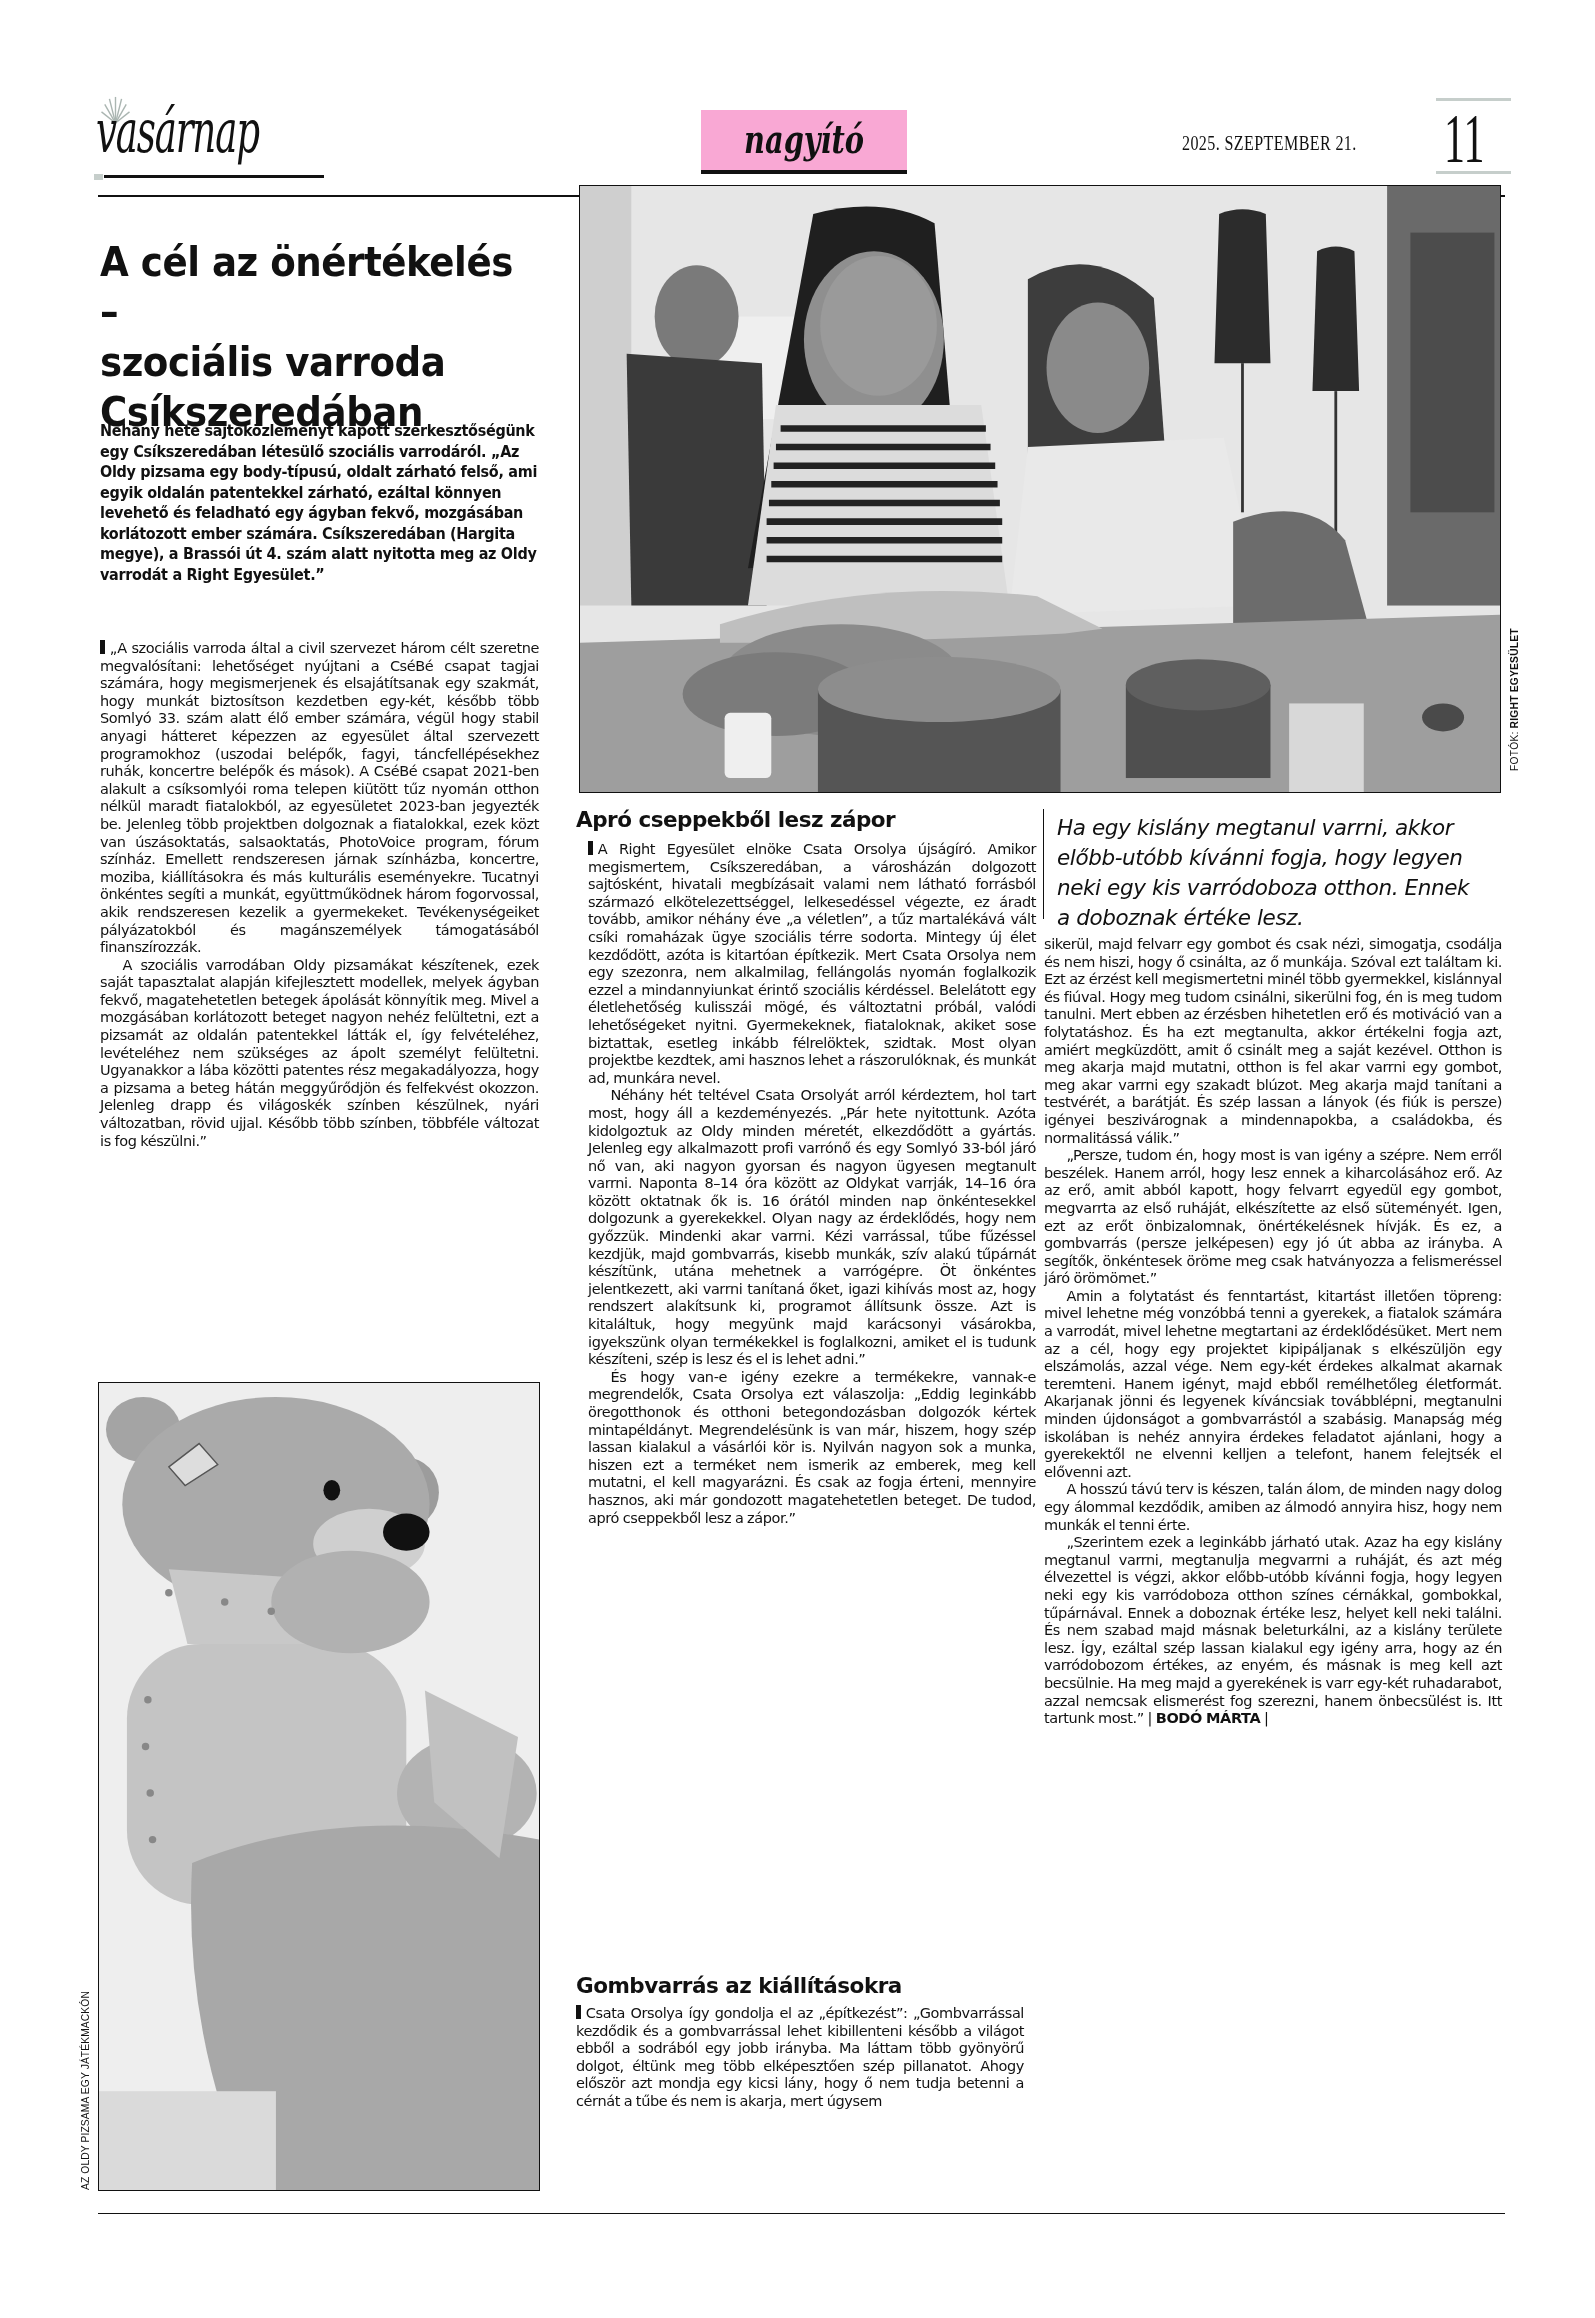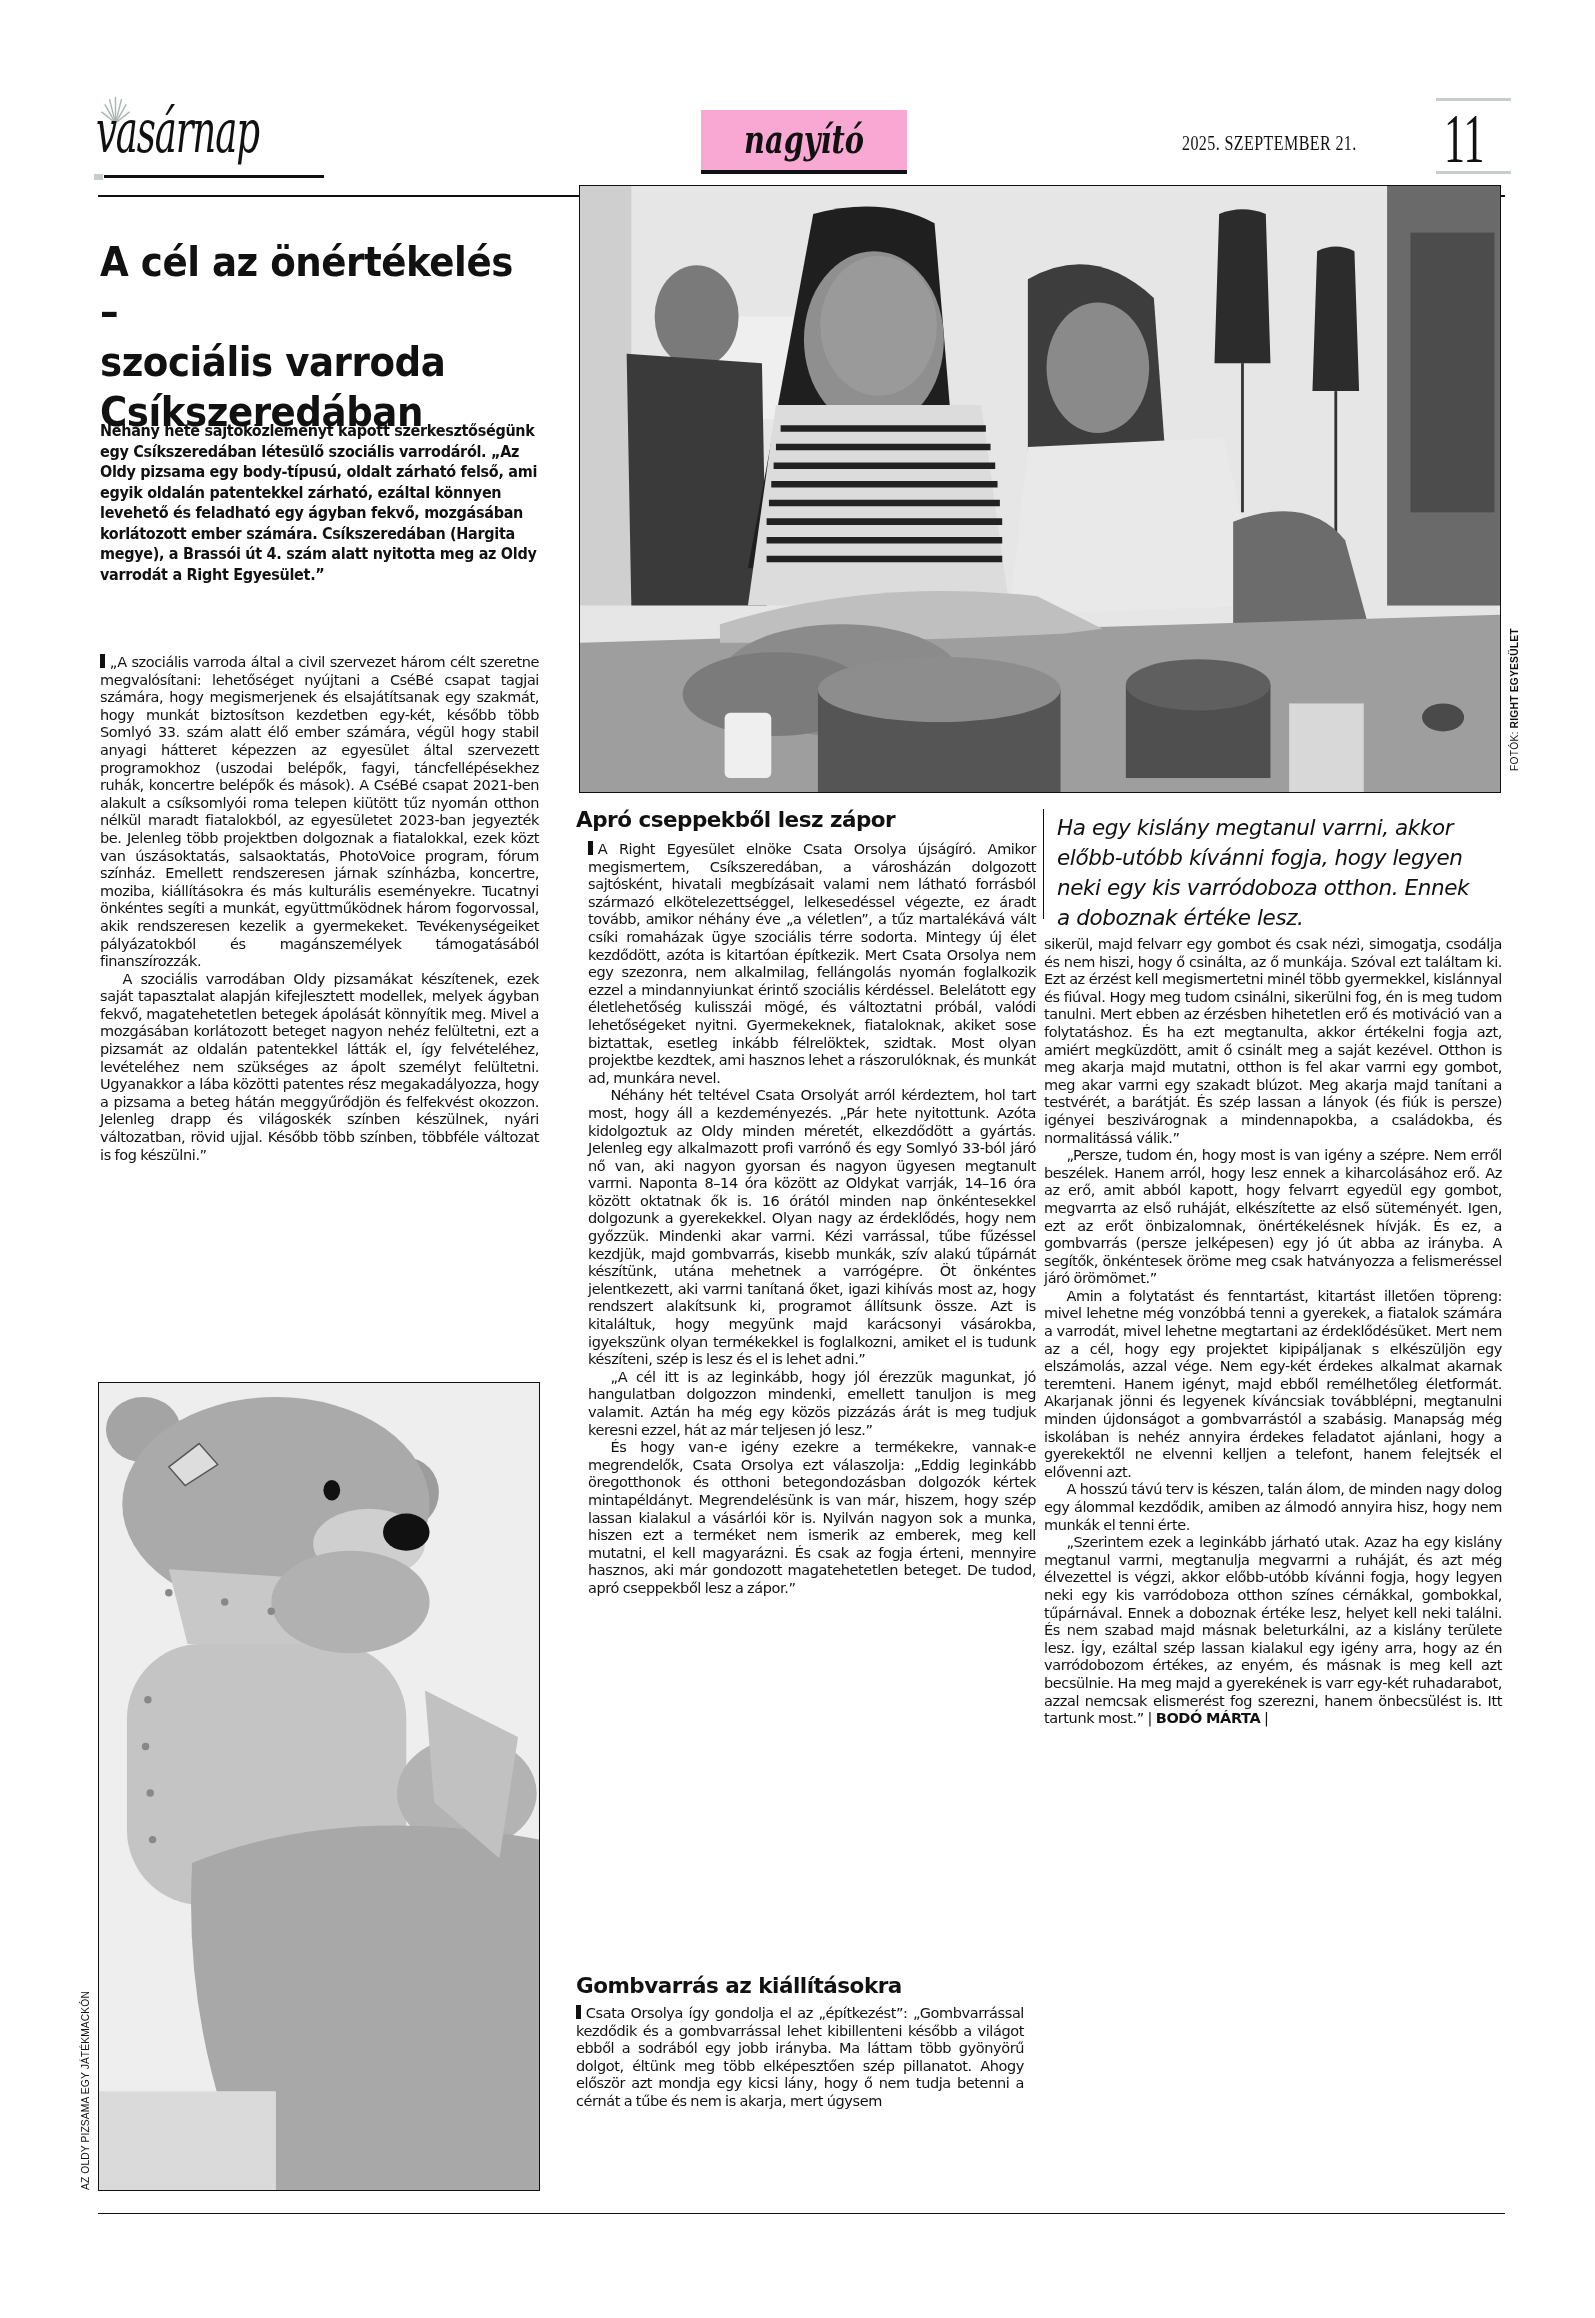--- a/index.html
+++ b/index.html
@@ -32,21 +32,21 @@
   .body p { margin:0; text-indent:0; }
   .body p.ind { text-indent:22.4px; }
   .bullet { display:inline-block; width:5.1px; height:14px; background:#111; margin-right:4.7px; vertical-align:-1.4px; }
   .subhead { font-family:"DejaVu Sans", sans-serif; font-weight:bold; font-size:21.5px; letter-spacing:-0.5px; line-height:1;text-align:center; }
   .pull { font-family:"DejaVu Sans", sans-serif; font-style:italic; font-size:21.5px; line-height:30px; letter-spacing:-0.4px; }
   .sig { font-weight:bold; }
 
   
   #headline { left:100px; top:237px; width:449px; }
   #intro { left:100px; top:421px; width:439px; }
-  #left-body { left:100px; top:654px; width:439px; }
+  #left-body { left:100px; top:640px; width:439px; }
 
   #main-photo { left:579px; top:185px; width:922px; height:608px; border:0.9px solid #111; box-sizing:border-box; overflow:hidden; background:#8e8e8e; }
   #main-photo-credit { left:1509px; top:771px; transform:rotate(-90deg); transform-origin:left top; font-size:10.3px; white-space:nowrap; letter-spacing:0.2px; }
 
   #sub1 { left:576px; top:809px; }
   #mid-body-1 { left:552px; top:841px; width:448px;margin-left:36px; }
   #sub2 { left:576px; top:1975px; }
   #mid-body-2 { left:576px; top:2005px; width:448px; }
 
   #pull-rule { left:1043px; top:809px; width:1.4px; height:110px; background:#111; }
@@ -176,21 +176,20 @@
   </svg>
 </div>
 <div id="main-photo-credit" class="abs">
   <span>FOTÓK: </span><b>RIGHT EGYESÜLET</b>
 </div>
 
 <h2 id="sub1" class="abs subhead" style="margin:0">Apró cseppekből lesz zápor</h2>
 <div id="mid-body-1" class="abs body">
   <p><span class="bullet"></span><span>A Right Egyesület elnöke Csata Orsolya újságíró. Amikor megismertem, Csíkszeredában, a városházán dolgozott sajtósként, hivatali megbízásait valami nem látható forrásból származó elkötelezettséggel, lelkesedéssel végezte, ez áradt tovább, amikor néhány éve „a véletlen”, a tűz martalékává vált csíki romaházak ügye szociális térre sodorta. Mintegy új élet kezdődött, azóta is kitartóan építkezik. Mert Csata Orsolya nem egy szezonra, nem alkalmilag, fellángolás nyomán foglalkozik ezzel a mindannyiunkat érintő szociális kérdéssel. Belelátott egy életlehetőség kulisszái mögé, és változtatni próbál, valódi lehetőségeket nyitni. Gyermekeknek, fiataloknak, akiket sose biztattak, esetleg inkább félrelöktek, szidtak. Most olyan projektbe kezdtek, ami hasznos lehet a rászorulóknak, és munkát ad, munkára nevel.</span></p>
   <p class="ind">Néhány hét teltével Csata Orsolyát arról kérdeztem, hol tart most, hogy áll a kezdeményezés. „Pár hete nyitottunk. Azóta kidolgoztuk az Oldy minden méretét, elkezdődött a gyártás. Jelenleg egy alkalmazott profi varrónő és egy Somlyó 33-ból járó nő van, aki nagyon gyorsan és nagyon ügyesen megtanult varrni. Naponta 8–14 óra között az Oldykat varrják, 14–16 óra között oktatnak ők is. 16 órától minden nap önkéntesekkel dolgozunk a gyerekekkel. Olyan nagy az érdeklődés, hogy nem győzzük. Mindenki akar varrni. Kézi varrással, tűbe fűzéssel kezdjük, majd gombvarrás, kisebb munkák, szív alakú tűpárnát készítünk, utána mehetnek a varrógépre. Öt önkéntes jelentkezett, aki varrni tanítaná őket, igazi kihívás most az, hogy rendszert alakítsunk ki, programot állítsunk össze. Azt is kitaláltuk, hogy megyünk majd karácsonyi vásárokba, igyekszünk olyan termékekkel is foglalkozni, amiket el is tudunk készíteni, szép is lesz és el is lehet adni.”</p>
-  <p class="ind">„A cél itt is az leginkább, hogy jól érezzük magunkat, jó hangulatban dolgozzon mindenki, emellett tanuljon is meg valamit. Aztán ha még egy közös pizzázás árát is meg tudjuk keresni ezzel, hát az már teljesen jó lesz.”</p>
   <p class="ind">És hogy van-e igény ezekre a termékekre, vannak-e megrendelők, Csata Orsolya ezt válaszolja: „Eddig leginkább öregotthonok és otthoni betegondozásban dolgozók kértek mintapéldányt. Megrendelésünk is van már, hiszem, hogy szép lassan kialakul a vásárlói kör is. Nyilván nagyon sok a munka, hiszen ezt a terméket nem ismerik az emberek, meg kell mutatni, el kell magyarázni. És csak az fogja érteni, mennyire hasznos, aki már gondozott magatehetetlen beteget. De tudod, apró cseppekből lesz a zápor.”</p>
 </div>
 
 <h2 id="sub2" class="abs subhead" style="margin:0">Gombvarrás az kiállításokra</h2>
 <div id="mid-body-2" class="abs body">
   <p><span class="bullet"></span><span>Csata Orsolya így gondolja el az „építkezést”: „Gombvarrással kezdődik és a gombvarrással lehet kibillenteni később a világot ebből a sodrából egy jobb irányba. Ma láttam több gyönyörű dolgot, éltünk meg több elképesztően szép pillanatot. Ahogy először azt mondja egy kicsi lány, hogy ő nem tudja betenni a cérnát a tűbe és nem is akarja, mert úgysem</span></p>
 </div>
 
 <div id="pull-rule" class="abs"></div>
 <div id="pull-quote" class="abs pull">Ha egy kislány megtanul varrni, akkor előbb-utóbb kívánni fogja, hogy legyen neki egy kis varródoboza otthon. Ennek a doboznak értéke lesz.</div>

